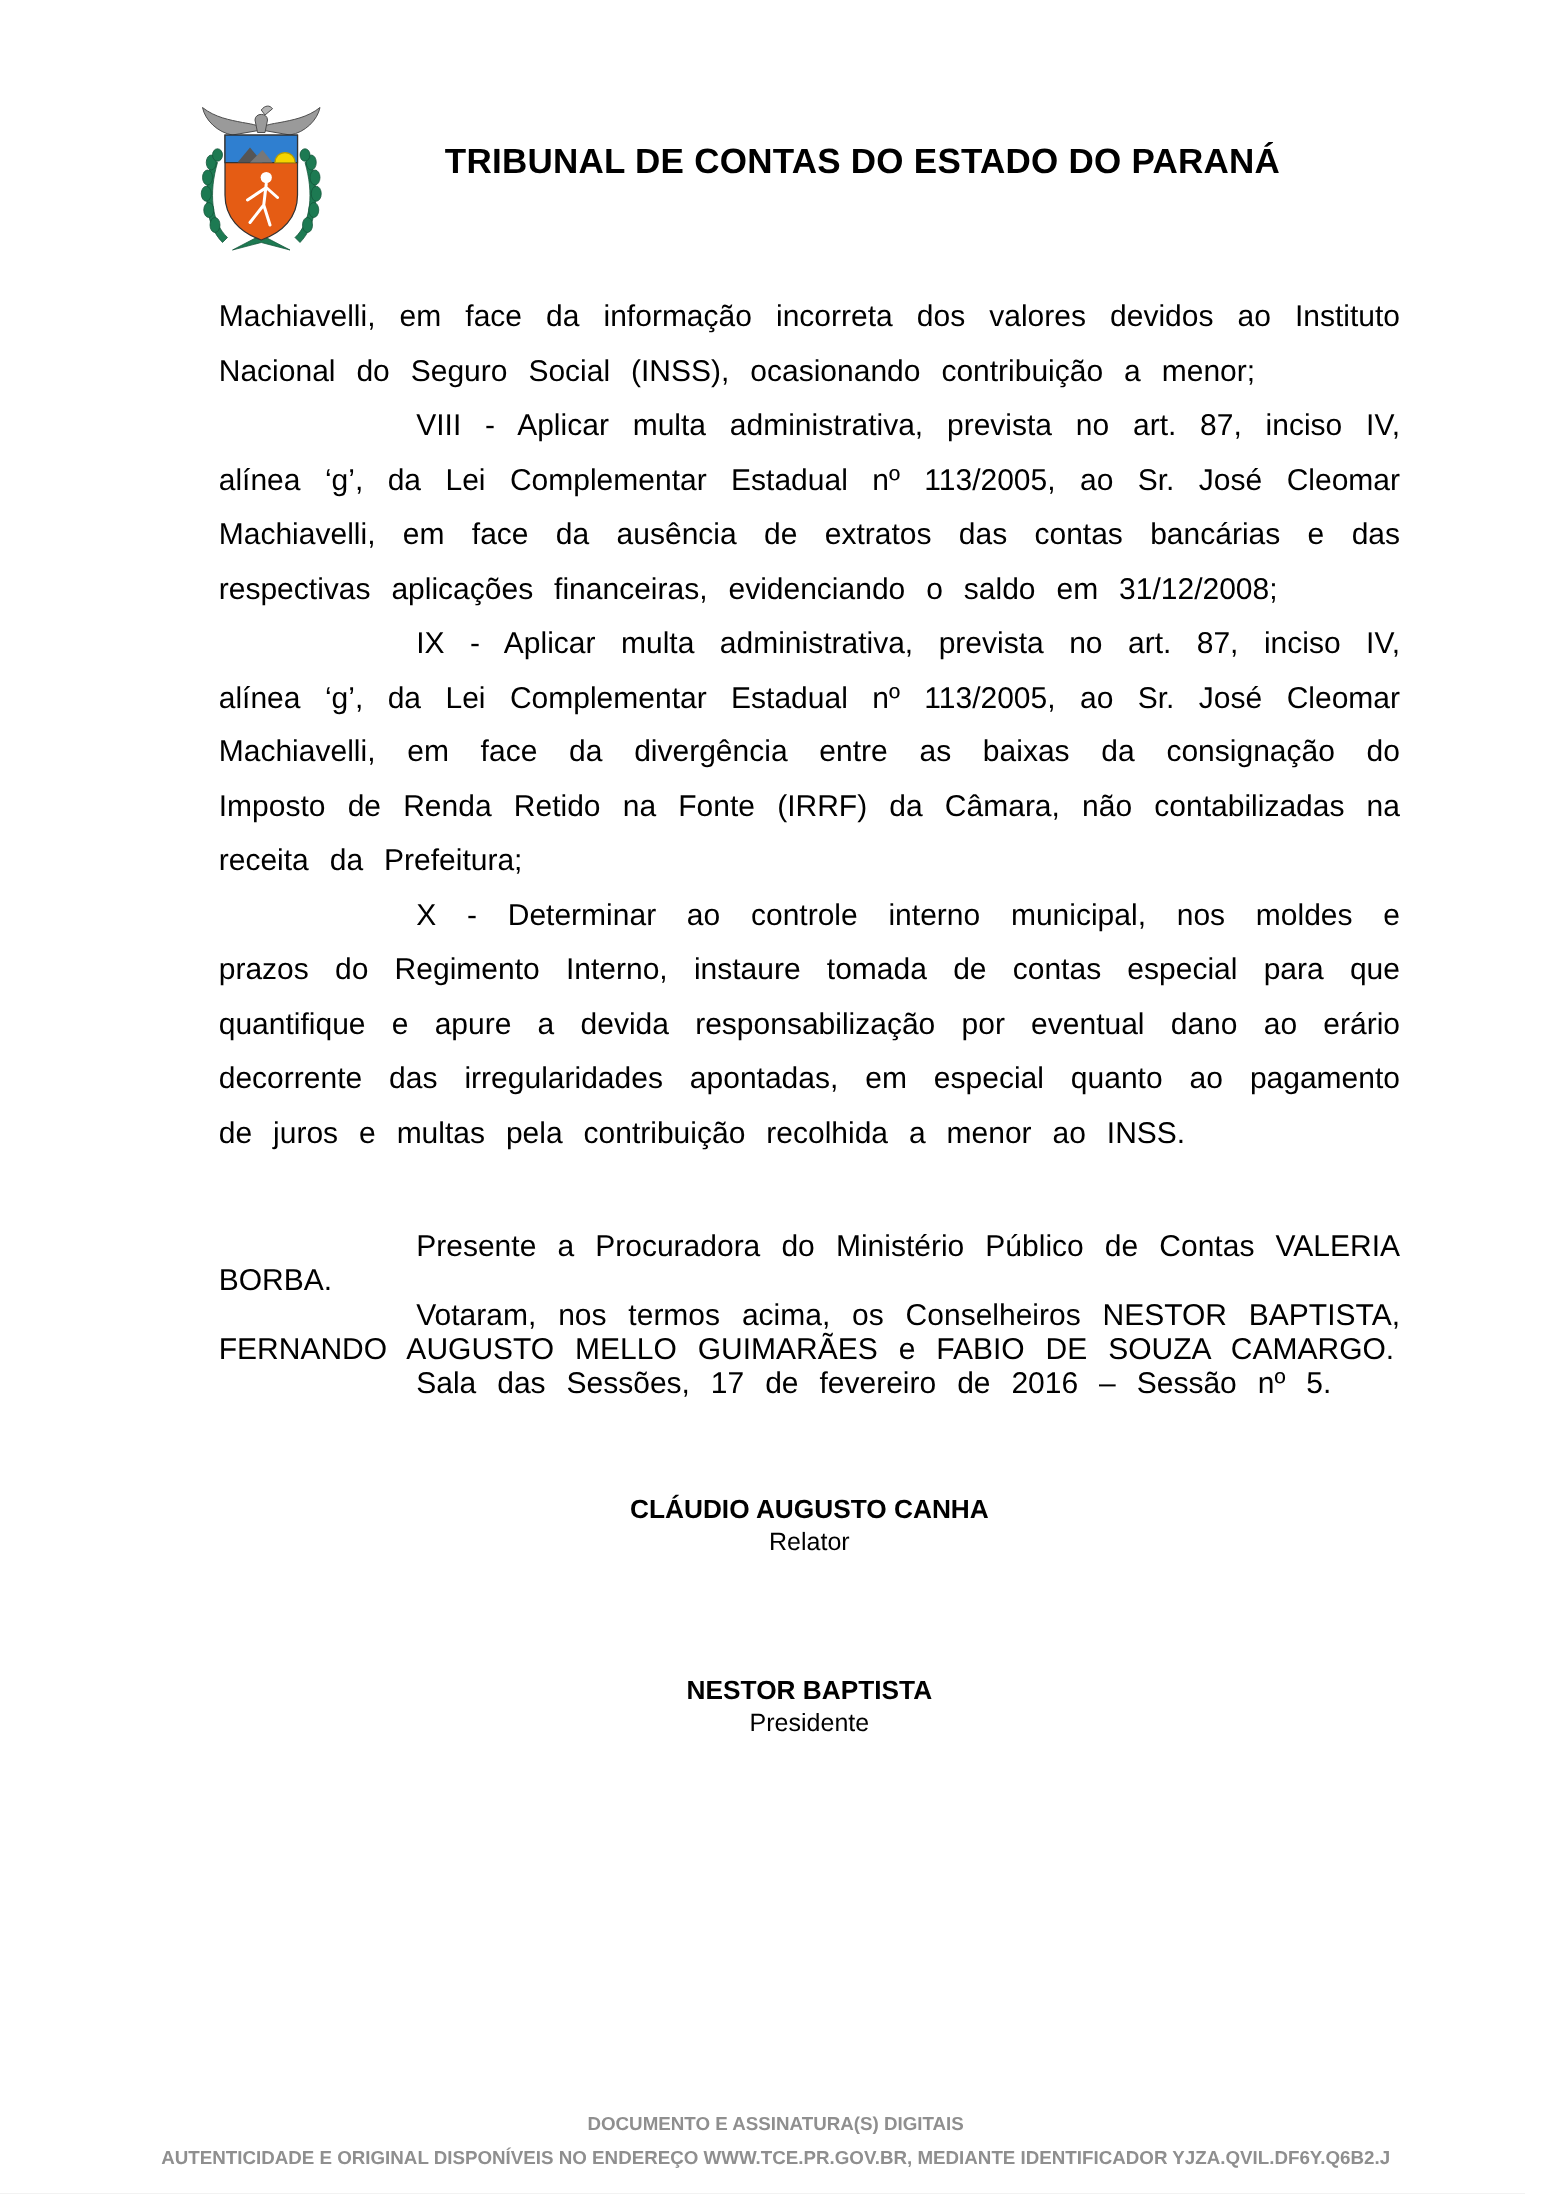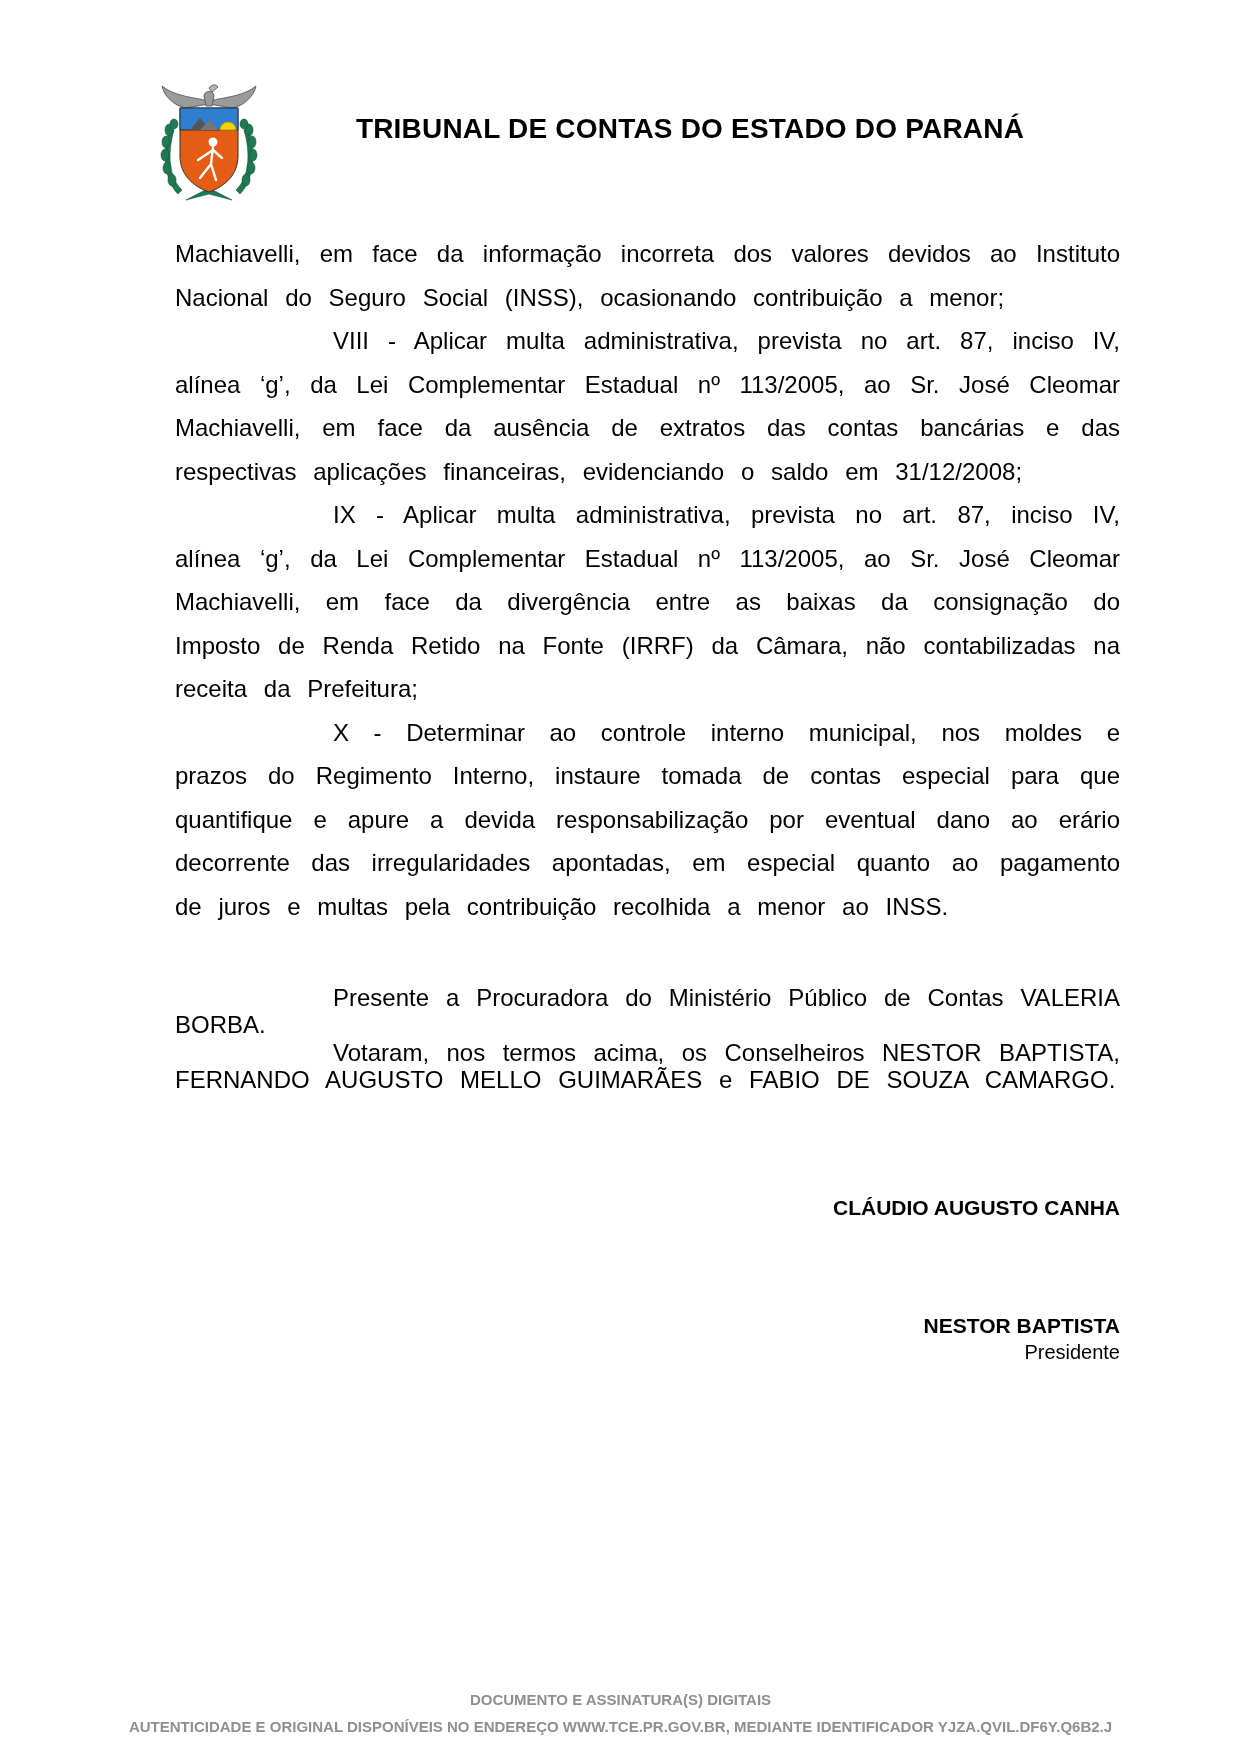--- a/index.html
+++ b/index.html
@@ -58,21 +58,21 @@
     line-height: 27.3px;
     word-spacing: 0.42em;
   }
 
   
   .signatures {
     position: absolute;
     left: 175px;
     top: 1194px;
     width: 945px;
-    text-align: right;
+    text-align: center;
   }
   .sig-name {
     font-weight: bold;
     font-size: 21px;
     line-height: 27px;
   }
   .sig-role {
     font-size: 20px;
     line-height: 27px;
   }
@@ -143,26 +143,28 @@
 
   <div class="body-text">
     <p class="para">Machiavelli, em face da informação incorreta dos valores devidos ao Instituto Nacional do Seguro Social (INSS), ocasionando contribuição a menor;</p>
     <p class="para indent">VIII - Aplicar multa administrativa, prevista no art. 87, inciso IV, alínea ‘g’, da Lei Complementar Estadual nº 113/2005, ao Sr. José Cleomar Machiavelli, em face da ausência de extratos das contas bancárias e das respectivas aplicações financeiras, evidenciando o saldo em 31/12/2008;</p>
     <p class="para indent">IX - Aplicar multa administrativa, prevista no art. 87, inciso IV, alínea ‘g’, da Lei Complementar Estadual nº 113/2005, ao Sr. José Cleomar Machiavelli, em face da divergência entre as baixas da consignação do Imposto de Renda Retido na Fonte (IRRF) da Câmara, não contabilizadas na receita da Prefeitura;</p>
     <p class="para indent">X - Determinar ao controle interno municipal, nos moldes e prazos do Regimento Interno, instaure tomada de contas especial para que quantifique e apure a devida responsabilização por eventual dano ao erário decorrente das irregularidades apontadas, em especial quanto ao pagamento de juros e multas pela contribuição recolhida a menor ao INSS.</p>
 
     <div class="closing">
       <p class="para indent">Presente a Procuradora do Ministério Público de Contas VALERIA BORBA.</p>
       <p class="para indent">Votaram, nos termos acima, os Conselheiros NESTOR BAPTISTA, FERNANDO AUGUSTO MELLO GUIMARÃES e FABIO DE SOUZA CAMARGO.</p>
+      <p class="para indent">Sala das Sessões, 17 de fevereiro de 2016 – Sessão nº 5.</p>
     </div>
   </div>
 
   <div class="signatures">
     <div class="sig-block">
       <div class="sig-name">CLÁUDIO AUGUSTO CANHA</div>
+      <div class="sig-role">Relator</div>
     </div>
     <div class="sig-block">
       <div class="sig-name">NESTOR BAPTISTA</div>
       <div class="sig-role">Presidente</div>
     </div>
   </div>
 
   <div class="page-footer">
     <div>DOCUMENTO E ASSINATURA(S) DIGITAIS</div>
     <div>AUTENTICIDADE E ORIGINAL DISPONÍVEIS NO ENDEREÇO WWW.TCE.PR.GOV.BR, MEDIANTE IDENTIFICADOR YJZA.QVIL.DF6Y.Q6B2.J</div>

